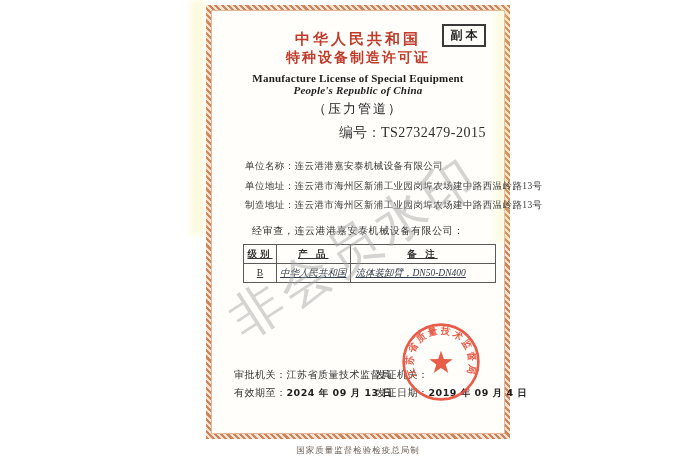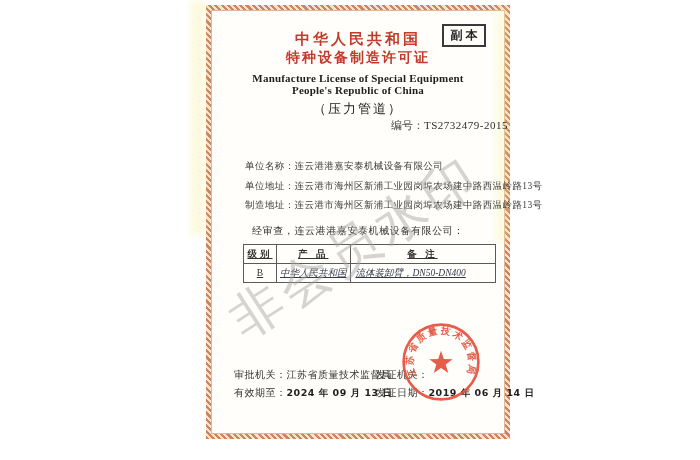--- a/index.html
+++ b/index.html
@@ -16,23 +16,23 @@
   .tint-left{left:190px;top:0;width:15px;height:235px;background:rgba(250,240,150,0.30);}
   .tint-right{left:495px;top:8px;width:14px;height:235px;background:rgba(250,240,150,0.22);}
 
   .abs{position:absolute;z-index:10;}
   .centered{left:206px;width:304px;text-align:center;}
 
   .title-cn-1{top:30px;font-size:15px;font-weight:bold;color:#c23b2b;letter-spacing:3px;}
   .title-cn-2{top:49px;font-size:14px;font-weight:bold;color:#c23b2b;letter-spacing:2px;}
   .title-en{font-size:11px;font-weight:bold;color:#1e1e1e;letter-spacing:0.2px;}
   .title-en-1{top:72px;}
-  .title-en-2{top:84px;}
+  .title-en-2{top:84px;font-style:italic;}
   .category{top:100px;font-size:13px;color:#222;letter-spacing:2px;}
-  .number-line{top:118px;left:206px;width:280px;text-align:right;font-size:11px;color:#444;padding-left:22px;}
+  .number-line{top:124px;left:206px;width:280px;text-align:right;font-size:14px;color:#444;}
   .number-line .num{color:#2d2d2d;letter-spacing:0.5px;}
 
   .copy-box{left:442px;top:24px;width:40px;height:19px;border:2px solid #3a3a3a;background:#fffefa;
             display:flex;align-items:center;justify-content:center;
             font-size:12px;font-weight:bold;color:#222;white-space:pre;z-index:11;}
 
   .field-line{left:234px;font-size:9.5px;color:#3b3b3b;letter-spacing:0.4px;white-space:pre;}
   .f1{top:150px;} .f2{top:170px;} .f3{top:189px;}
 
   .statement{left:252px;top:224px;font-size:10px;color:#333;letter-spacing:0.6px;}
@@ -115,30 +115,31 @@
   <div class="abs org-row r1l">
     <span>审批机关：</span><span>江苏省质量技术监督局</span>
   </div>
   <div class="abs org-row r1r">
     <span>发证机关：</span>
   </div>
   <div class="abs org-row r2l">
     <span>有效期至：</span><span class="date-val">2024 年 09 月 13 日</span>
   </div>
   <div class="abs org-row r2r">
-    <span>发证日期：</span><span class="date-val">2019 年 06 月 14 日</span>
+    <span>发证日期：</span><span class="date-val">2019 年 09 月 4 日</span>
   </div>
 
   <svg class="seal" viewBox="0 0 82 82">
     <circle cx="41" cy="41" r="36.5" fill="none" stroke="#e5503c" stroke-width="2.6"></circle>
     <polygon fill="#e5503c" points="41,30 43.8,38.1 52.4,38.3 45.6,43.5 48.1,51.7 41,46.8 33.9,51.7 36.4,43.5 29.6,38.3 38.2,38.1"></polygon>
     <defs>
       <path id="sealArc" d="M 18,56 A 27.5,27.5 0 1 1 64,56" fill="none"></path>
     </defs>
     <text font-size="9.2" fill="#e5503c" letter-spacing="2.2" font-family="Liberation Serif, serif" font-weight="bold">
       <textPath href="#sealArc" startOffset="1%">江苏省质量技术监督局</textPath>
     </text>
   </svg>
 
+  <div class="abs centered footer-note">国家质量监督检验检疫总局制</div>
 
   <div class="watermark">非会员水印</div>
 
 </div>
 
 </body></html>

